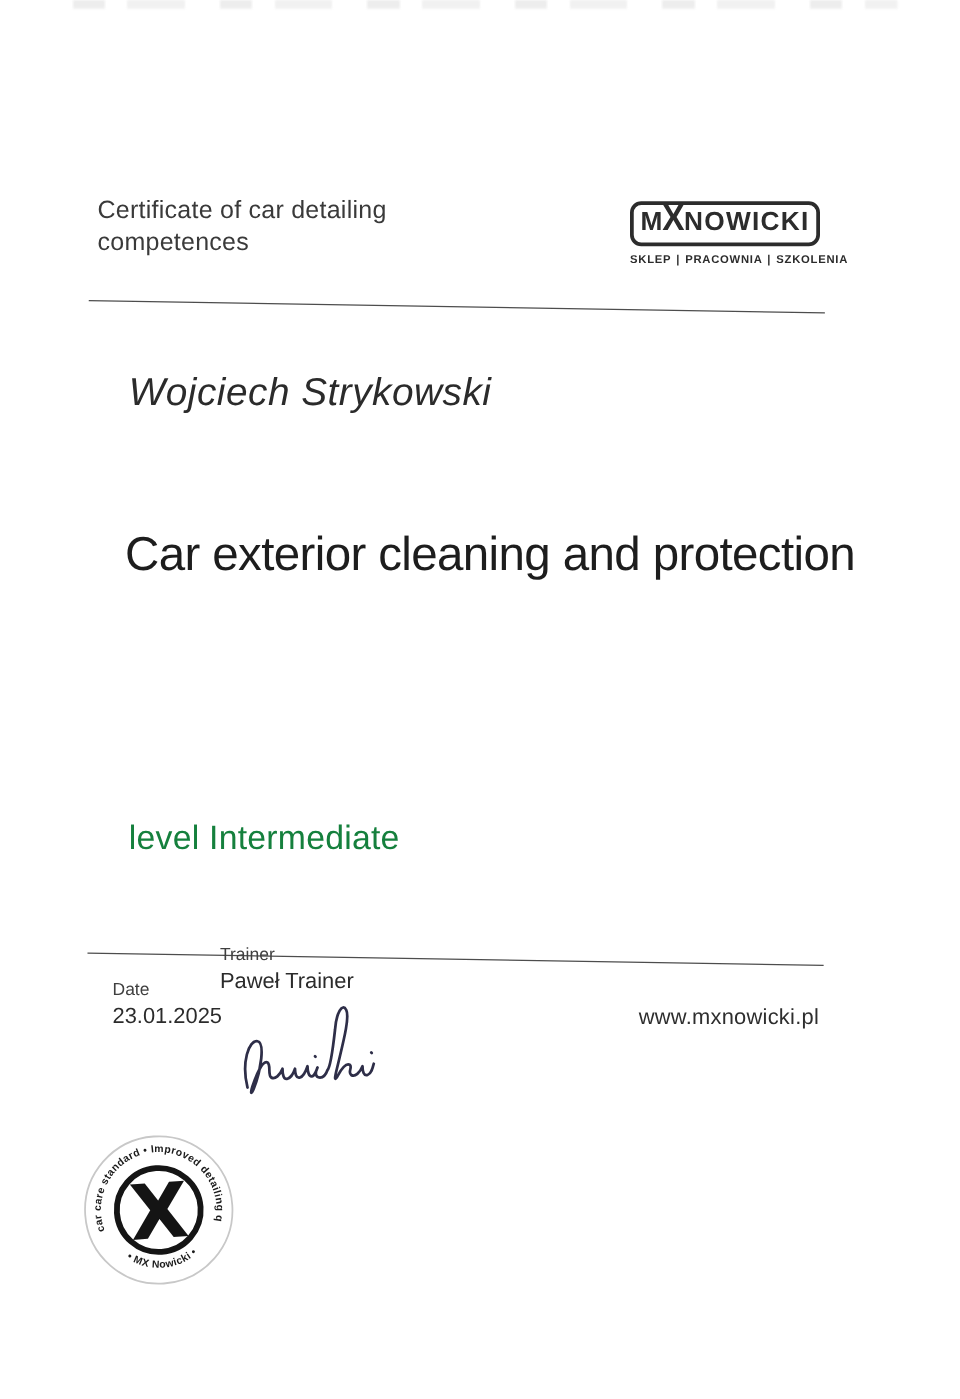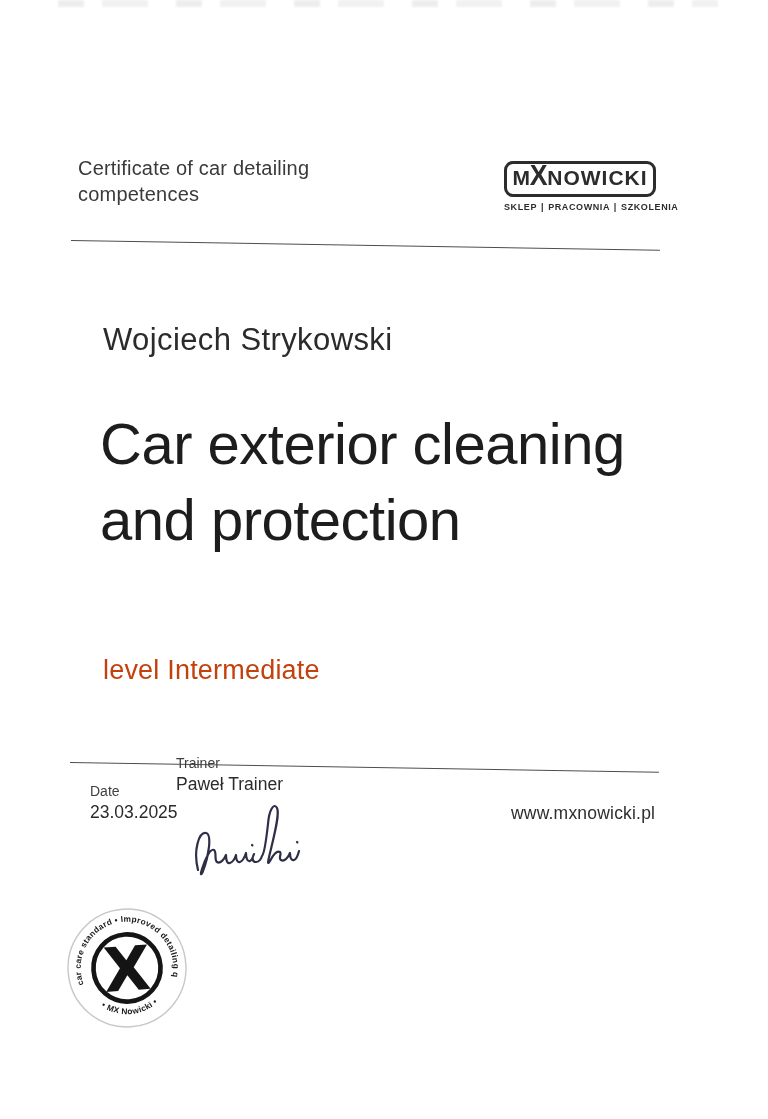--- a/index.html
+++ b/index.html
@@ -46,37 +46,37 @@
   
   .divider{
     position:absolute;height:0;width:589px;
     border-top:1.7px solid #4d4d4d;
     transform:rotate(0.95deg);transform-origin:left top;
   }
   .divider-1{left:71px;top:240px;}
   .divider-2{left:70px;top:762px;}
   
   .recipient-name{
-    position:absolute;left:103px;top:322px;
-    font-size:31px;color:#2b2b2b;letter-spacing:.4px;
+    position:absolute;left:103px;top:296px;
+    font-size:31px;color:#2b2b2b;letter-spacing:.4px;font-style:italic;
   }
   .recipient-subtitle{
     position:absolute;left:103px;top:351px;
     font-size:18.5px;line-height:22px;color:#333;
     white-space:pre-line;
   }
   
   .course-title{
     position:absolute;left:100px;top:406px;width:632px;
-    font-size:58px;line-height:76px;color:#1d1d1d;
+    font-size:38px;line-height:76px;color:#1d1d1d;
     letter-spacing:-.5px;
   }
   .level-line{
     position:absolute;left:103px;top:655px;
-    font-size:27px;color:#c2410c;letter-spacing:.2px;
+    font-size:27px;color:#15803d;letter-spacing:.2px;
   }
   
   .field-label{font-size:14px;color:#3f3f3f;}
   .field-value{font-size:17.5px;color:#2b2b2b;margin-top:3px;}
   .date-block{position:absolute;left:90px;top:783px;}
   .trainer-block{position:absolute;left:176px;top:755px;}
   .website{
     position:absolute;left:511px;top:803px;
     font-size:17.5px;color:#2e2e2e;letter-spacing:.2px;text-align:right;
   }
@@ -115,21 +115,21 @@
 
   <div class="recipient-name">Wojciech Strykowski</div>
 
   <div class="course-title">Car exterior cleaning and protection</div>
   <div class="level-line">level Intermediate</div>
 
   <div class="divider divider-2"></div>
 
   <div class="date-block">
     <div class="field-label">Date</div>
-    <div class="field-value">23.03.2025</div>
+    <div class="field-value">23.01.2025</div>
   </div>
 
   <div class="trainer-block">
     <div class="field-label">Trainer</div>
     <div class="field-value">Paweł Trainer</div>
   </div>
 
   <svg class="signature-svg" width="120" height="90" viewBox="0 0 120 90">
     <g fill="none" stroke="#2e2e48" stroke-width="2.2" stroke-linecap="round" stroke-linejoin="round">
       <path d="M8,72 C3,52 9,34 16,35 C22,36 19,58 13,73 C11,78 10,77 12,71

